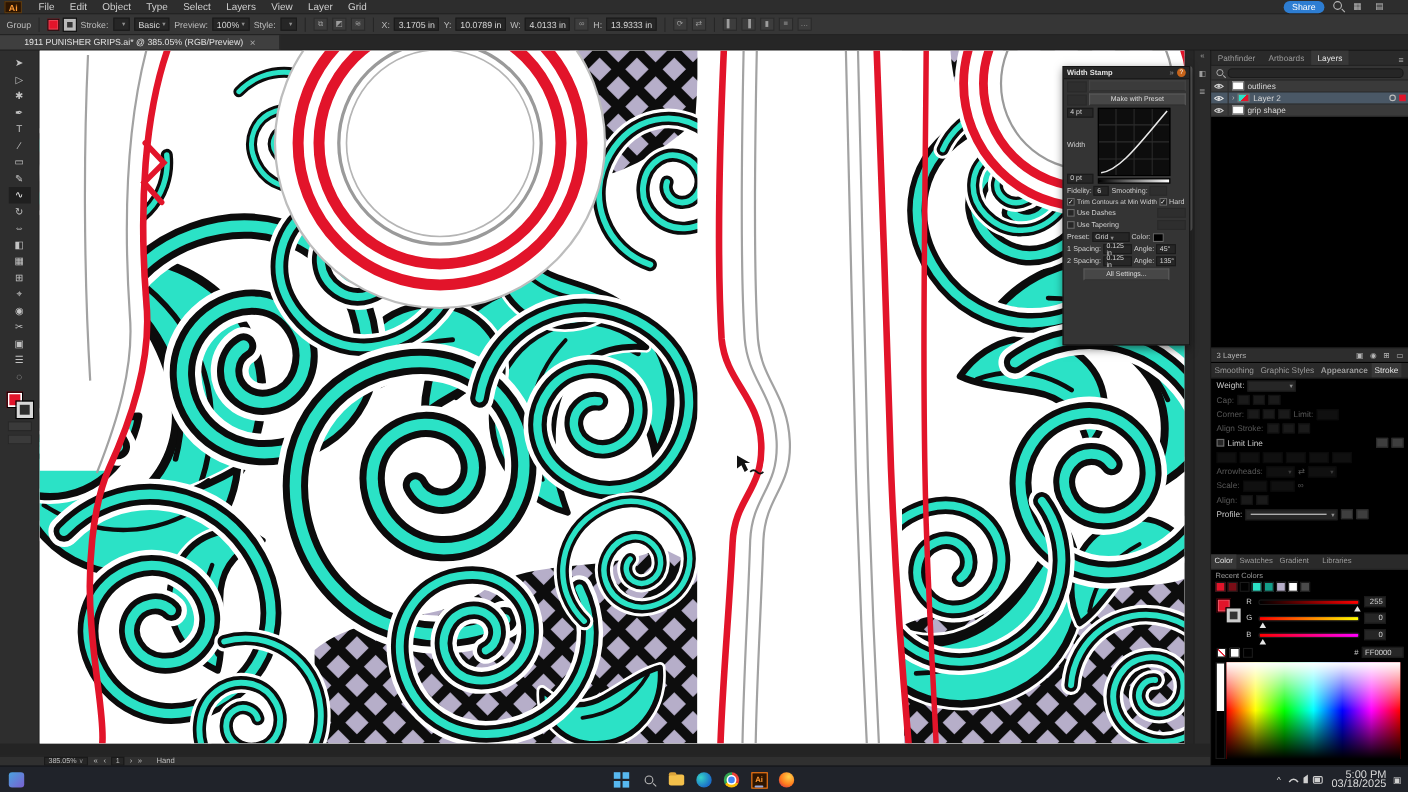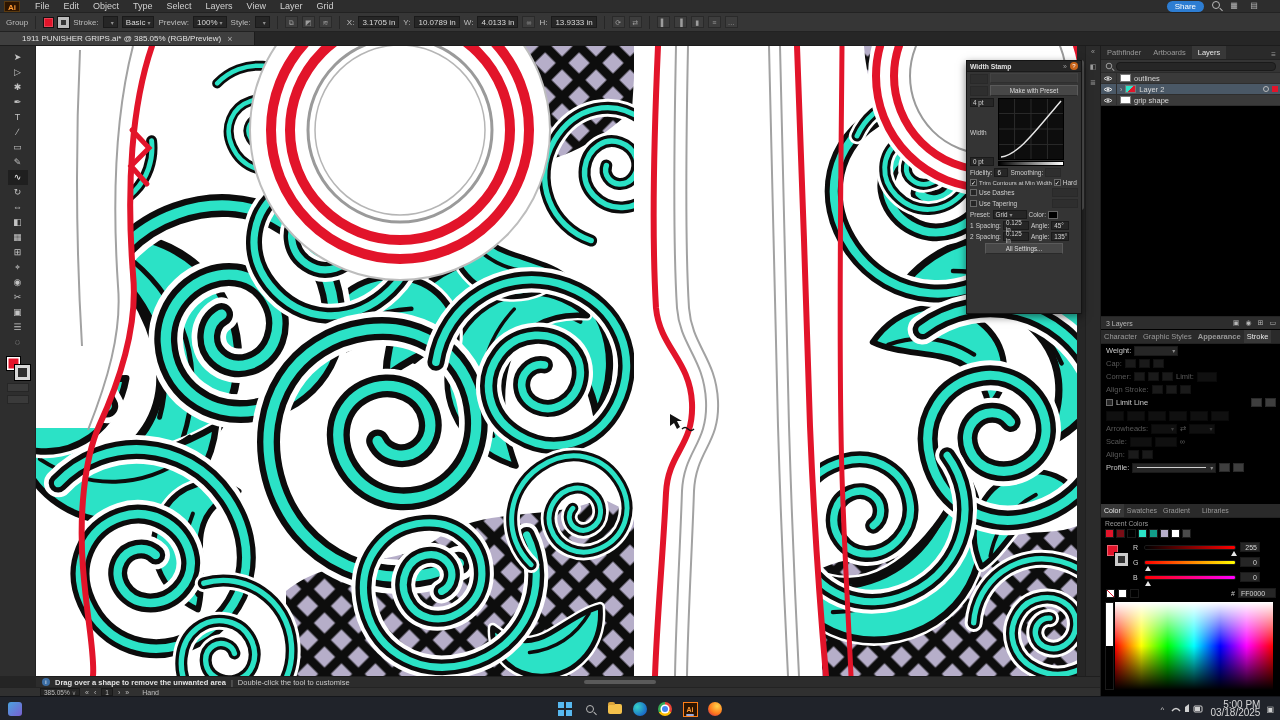--- a/index.html
+++ b/index.html
@@ -468,21 +468,21 @@
     </div>
     <div style="position:absolute;left:0;top:270px;width:180px;height:13px;background:#2d2d2d;border-top:1px solid #242424;display:flex;align-items:center;padding:0 5px;gap:6px;font-size:7px;color:#b5b5b5;">
       <span>3 Layers</span>
       <span style="margin-left:auto;">▣</span>
       <span>◉</span>
       <span>⊞</span>
       <span>▭</span>
     </div>
 
     <div class="ptabs" style="position:absolute;left:0;top:284px;width:180px;">
-      <span class="ptab" style="padding:0 3px;">Character</span>
+      <span class="ptab" style="padding:0 3px;">Smoothing</span>
       <span class="ptab" style="padding:0 3px;">Graphic Styles</span>
       <span class="ptab" style="padding:0 3px;font-weight:bold;">Appearance</span>
       <span class="ptab act" style="padding:0 3px;">Stroke</span>
     </div>
     <div style="position:absolute;left:0;top:298px;width:180px;">
       <div class="srow">
         <span>Weight:</span>
         <span class="sfbox" style="width:44px;">&nbsp;<span class="ddt" style="margin-left:auto;">▾</span></span>
       </div>
       <div class="srow dim">
@@ -598,27 +598,20 @@
       <span class="sw9" style="background:linear-gradient(to top right,#fff 44%,#e2142a 46%,#e2142a 54%,#fff 56%);"></span>
       <span class="sw9" style="background:#fff;"></span>
       <span class="sw9" style="background:#000;"></span>
       <span style="margin-left:auto;font-size:7px;color:#c9c9c9;">#</span>
       <span class="sfbox" style="width:38px;">FF0000</span>
     </div>
     <div id="spec-strip"></div>
     <div id="spectrum"></div>
   </div>
 
-  <div id="hintbar">
-    <span class="info-dot">i</span>
-    <span style="font-weight:bold;color:#e2e2e2;">Drag over a shape to remove the unwanted area</span>
-    <span style="color:#8a8a8a;">|</span>
-    <span>Double-click the tool to customise</span>
-    <div id="hscroll-thumb"></div>
-  </div>
   <div id="statusbar">
     <span class="st-box">
         <span>385.05%</span>
         <span class="ddt">∨</span>
       </span>
     <span>«</span>
     <span>‹</span>
     <span class="st-box">1</span>
     <span>›</span>
     <span>»</span>

